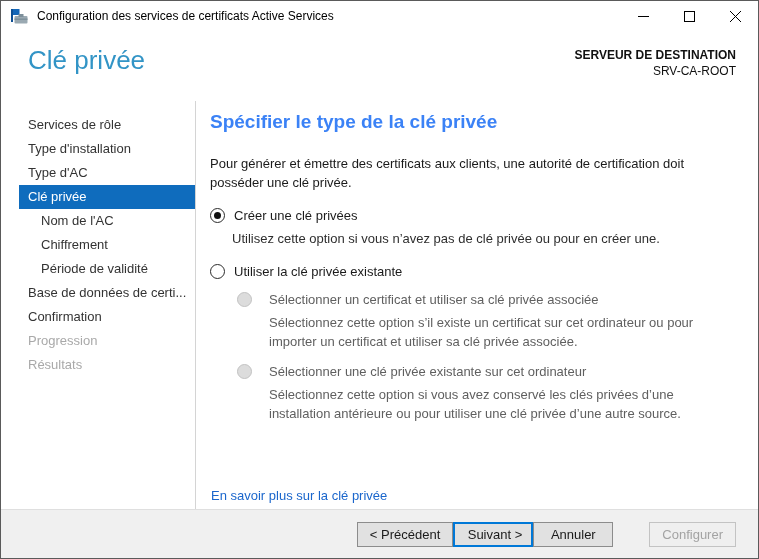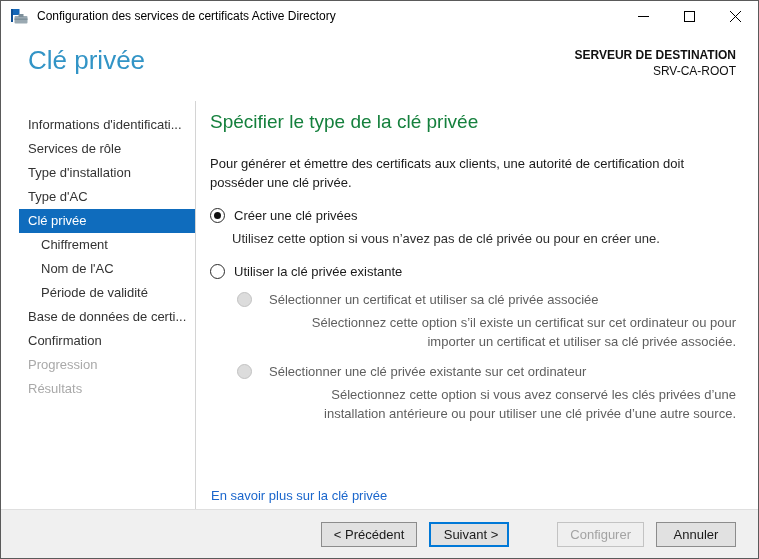--- a/index.html
+++ b/index.html
@@ -23,56 +23,56 @@
   .dest{margin-left:auto;text-align:right;font-size:12px;line-height:16px;padding-top:10px;color:#111;}
   .dest-label{font-weight:bold;}
   
   .main{flex:1 1 auto;display:flex;overflow:hidden;}
   .sidebar{flex:0 0 195px;width:195px;box-sizing:border-box;border-right:1px solid #d4d4d4;padding-top:12px;}
   .nav-item{height:24px;line-height:24px;margin-left:18px;padding-left:9px;font-size:13px;color:#333;cursor:default;white-space:nowrap;overflow:hidden;}
   .nav-item.sub{padding-left:22px;}
   .nav-item.selected{background:#0f6cbd;color:#fff;}
   .nav-item.disabled{color:#a9a9a9;}
   .content{flex:1 1 auto;padding:8px 22px 0 14px;box-sizing:border-box;position:relative;}
-  .content-heading{font-size:19px;color:#15803d;font-weight:normal;margin:2px 0 0 0;}
+  .content-heading{font-size:19px;color:#3b82f6;font-weight:bold;margin:2px 0 0 0;}
   .intro{font-size:13px;line-height:19px;color:#1b1b1b;margin-top:21px;max-width:542px;}
   
   .options{margin-top:14px;}
   .option{margin-top:16px;}
   .option.sub{margin-left:27px;margin-top:13px;}
   .option-head{display:flex;align-items:center;gap:9px;font-size:13px;color:#1b1b1b;}
   .option.disabled .option-head{color:#5f5f5f;gap:17px;}
   .radio{width:13px;height:13px;border-radius:50%;border:1px solid #2b2b2b;background:#fff;position:relative;flex:0 0 13px;box-sizing:content-box;}
   .radio.checked::after{content:"";position:absolute;left:3px;top:3px;width:7px;height:7px;border-radius:50%;background:#111;}
   .radio.off{border-color:#c2c2c2;background:#dcdcdc;}
   .option-desc{margin:6px 0 0 22px;font-size:13px;line-height:19px;color:#2e2e2e;max-width:530px;}
-  .option.sub .option-desc{margin-left:32px;color:#5f5f5f;text-align:right;}
+  .option.sub .option-desc{margin-left:32px;color:#5f5f5f;}
   .learn-link{position:absolute;left:15px;bottom:6px;font-size:13px;color:#1a66cc;text-decoration:none;cursor:pointer;}
   
-  .footer{flex:0 0 48px;background:#f0f0f0;border-top:1px solid #dfdfdf;display:flex;align-items:center;justify-content:flex-end;padding-right:22px;gap:12px;}
+  .footer{flex:0 0 48px;background:#f0f0f0;border-top:1px solid #dfdfdf;display:flex;align-items:center;justify-content:flex-end;padding-right:22px;gap:0;}
   .btn{height:25px;min-width:80px;padding:0 12px;font-size:13px;font-family:"Liberation Sans",sans-serif;background:#e1e1e1;border:1px solid #8c8c8c;color:#1a1a1a;box-sizing:border-box;}
   .btn.default{border:2px solid #0078d7;padding:0 9px;text-align:right;}
   .btn.disabled{background:#efefef;border-color:#c3c3c3;color:#a3a3a3;margin-left:36px;}
 </style>
 </head>
 <body>
 
 <div class="window">
 
   <div class="titlebar">
     <span class="app-icon">
       <svg width="19" height="17" viewBox="0 0 19 17">
         <rect x="1" y="1" width="8.5" height="6" fill="#1467b8"></rect>
         <rect x="1" y="1" width="2" height="13" fill="#0d4f94"></rect>
         <rect x="4.5" y="8" width="13" height="7.5" rx="1" fill="#9aa9b2"></rect>
         <rect x="8.5" y="6" width="5" height="3" fill="#7d8f9a"></rect>
         <rect x="4.5" y="10.5" width="13" height="1.4" fill="#7d8f9a"></rect>
       </svg>
     </span>
-    <span class="win-title">Configuration des services de certificats Active Directory</span>
+    <span class="win-title">Configuration des services de certificats Active Services</span>
     <div class="win-controls">
       <button class="ctrl" title="">
         <svg width="11" height="11" viewBox="0 0 11 11">
             <line x1="0" y1="5.5" x2="11" y2="5.5" stroke="#000" stroke-width="1"></line>
           </svg>
       </button>
       <button class="ctrl" title="">
         <svg width="11" height="11" viewBox="0 0 11 11">
             <rect x="0.5" y="0.5" width="10" height="10" fill="none" stroke="#000" stroke-width="1"></rect>
           </svg>
@@ -89,27 +89,26 @@
   <div class="header">
     <h1 class="page-title">Clé privée</h1>
     <div class="dest">
       <div class="dest-label">SERVEUR DE DESTINATION</div>
       <div class="dest-value">SRV-CA-ROOT</div>
     </div>
   </div>
 
   <div class="main">
     <div class="sidebar" id="nav">
-        <div class="nav-item">Informations d'identificati...</div>
         <div class="nav-item">Services de rôle</div>
         <div class="nav-item">Type d'installation</div>
         <div class="nav-item">Type d'AC</div>
         <div class="nav-item selected">Clé privée</div>
+        <div class="nav-item sub">Nom de l'AC</div>
         <div class="nav-item sub">Chiffrement</div>
-        <div class="nav-item sub">Nom de l'AC</div>
         <div class="nav-item sub">Période de validité</div>
         <div class="nav-item">Base de données de certi...</div>
         <div class="nav-item">Confirmation</div>
         <div class="nav-item disabled">Progression</div>
         <div class="nav-item disabled">Résultats</div>
       </div>
 
     <div class="content">
       <h2 class="content-heading">Spécifier le type de la clé privée</h2>
       <p class="intro">Pour générer et émettre des certificats aux clients, une autorité de certification doit posséder une clé privée.</p>
@@ -142,17 +141,17 @@
             <div class="option-desc">Sélectionnez cette option si vous avez conservé les clés privées d’une installation antérieure ou pour utiliser une clé privée d’une autre source.</div>
           </div>
         </div>
       <a class="learn-link">En savoir plus sur la clé privée</a>
     </div>
   </div>
 
   <div class="footer" id="footer">
       <button class="btn">&lt; Précédent</button>
       <button class="btn default">Suivant &gt;</button>
+      <button class="btn">Annuler</button>
       <button class="btn disabled">Configurer</button>
-      <button class="btn">Annuler</button>
     </div>
 
 </div>
 
 </body></html>

